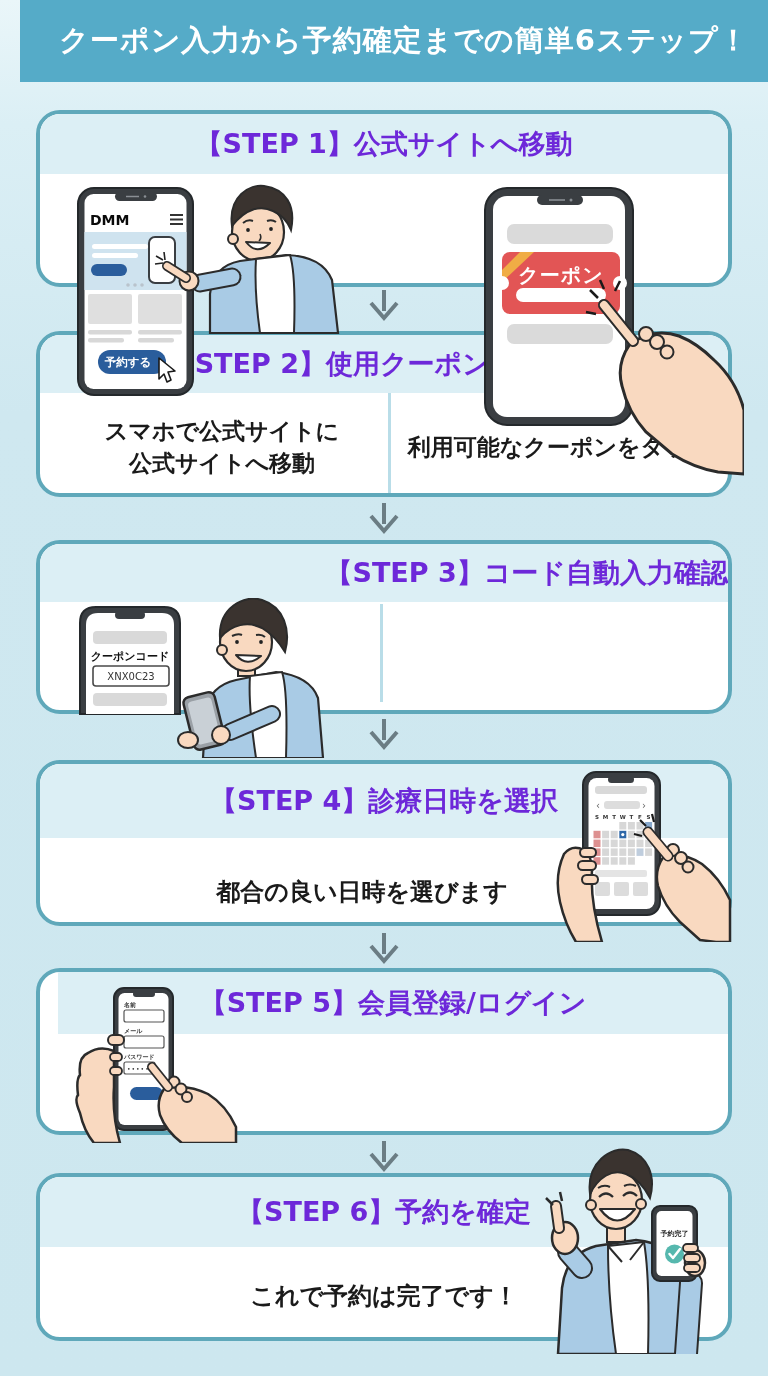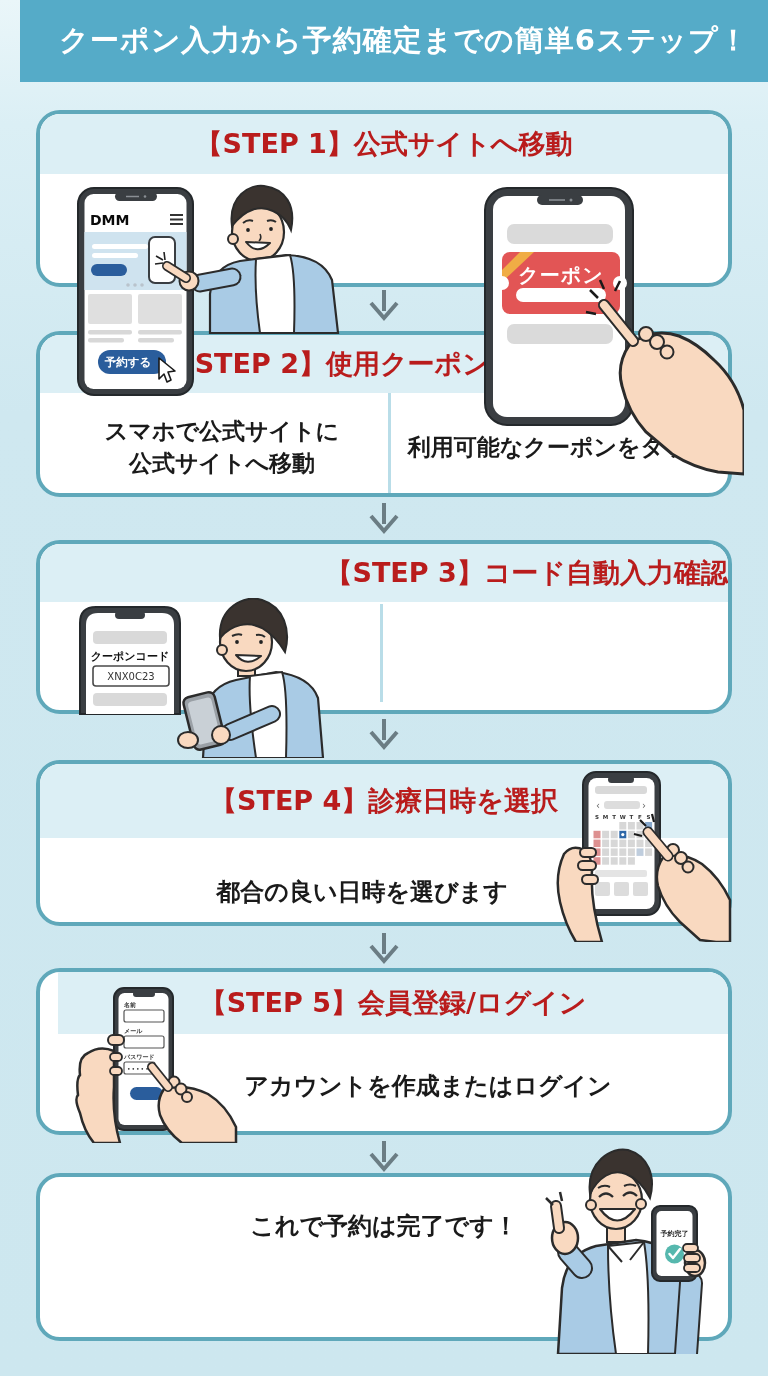--- a/index.html
+++ b/index.html
@@ -5,21 +5,21 @@
   html,body{margin:0;padding:0;background:#cfe9f1;}
   .page{position:relative;width:768px;height:1376px;overflow:hidden;
         background:linear-gradient(180deg,#eaf6f9 0%,#dbeff5 9%,#cfe8f0 30%,#cde7ef 100%);
         font-family:"DejaVu Sans","Liberation Sans",sans-serif;color:#1a1a1a;}
   .header{position:absolute;top:0;left:0;width:768px;height:82px;background:#55abc8;
           display:flex;align-items:center;justify-content:center;z-index:3;margin-left:20px;}
   .header .t{color:#ffffff;font-size:29px;font-weight:800;letter-spacing:1px;}
   .card{position:absolute;left:36px;width:696px;background:#ffffff;border:4px solid #5fa8ba;
         border-radius:24px;box-sizing:border-box;overflow:hidden;z-index:1;}
   .band{background:#dceff5;display:flex;align-items:center;justify-content:center;}
-  .band .t{font-size:27px;font-weight:800;color:#b91c1c;}
+  .band .t{font-size:27px;font-weight:800;color:#6d28d9;}
   .bodyrow{display:flex;align-items:stretch;}
   .coltext{display:flex;flex-direction:column;align-items:center;justify-content:center;
            font-size:23px;font-weight:800;line-height:1.4;text-align:center;}
   .vdiv{width:3px;background:#b9dde8;}
   .centertext{display:flex;align-items:center;justify-content:center;font-size:24px;
               font-weight:800;text-align:center;line-height:1.45;}
   .arrow{position:absolute;left:364px;width:40px;height:34px;z-index:2;}
   .illus{position:absolute;z-index:5;}
   svg text{font-family:"DejaVu Sans","Liberation Sans",sans-serif;}
 </style>
@@ -65,24 +65,26 @@
     <div class="band" style="height:74px;">
       <div class="t">【STEP 4】診療日時を選択</div>
     </div>
     <div class="centertext" style="height:108px;padding-right:44px;">都合の良い日時を選びます</div>
   </div>
 
   <div class="card" style="top:968px;height:167px;padding-left:18px;">
     <div class="band" style="height:62px;">
       <div class="t">【STEP 5】会員登録/ログイン</div>
     </div>
-    <div class="centertext" style="height:105px;padding-left:70px;">アカウントを作成またはログイン</div>
   </div>
 
   <div class="card" style="top:1173px;height:168px;">
+    <div class="band" style="height:70px;">
+      <div class="t">【STEP 6】予約を確定</div>
+    </div>
     <div class="centertext" style="height:98px;">これで予約は完了です！</div>
   </div>
 
   <svg class="arrow" style="top:288px;" viewBox="0 0 40 34">
       <path d="M20 2 V23" stroke="#6b7d84" stroke-width="4" fill="none"></path>
       <path d="M7 15 L20 30 L33 15" stroke="#6b7d84" stroke-width="4" fill="none"></path>
     </svg>
   <svg class="arrow" style="top:501px;" viewBox="0 0 40 34">
       <path d="M20 2 V23" stroke="#6b7d84" stroke-width="4" fill="none"></path>
       <path d="M7 15 L20 30 L33 15" stroke="#6b7d84" stroke-width="4" fill="none"></path>

